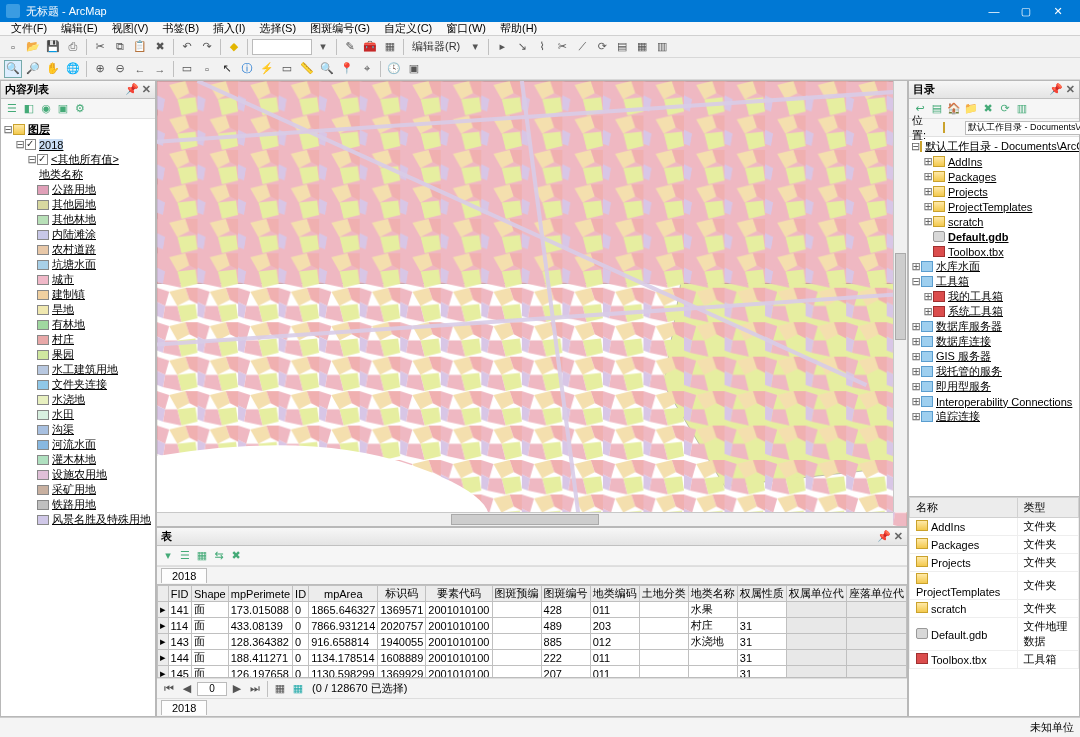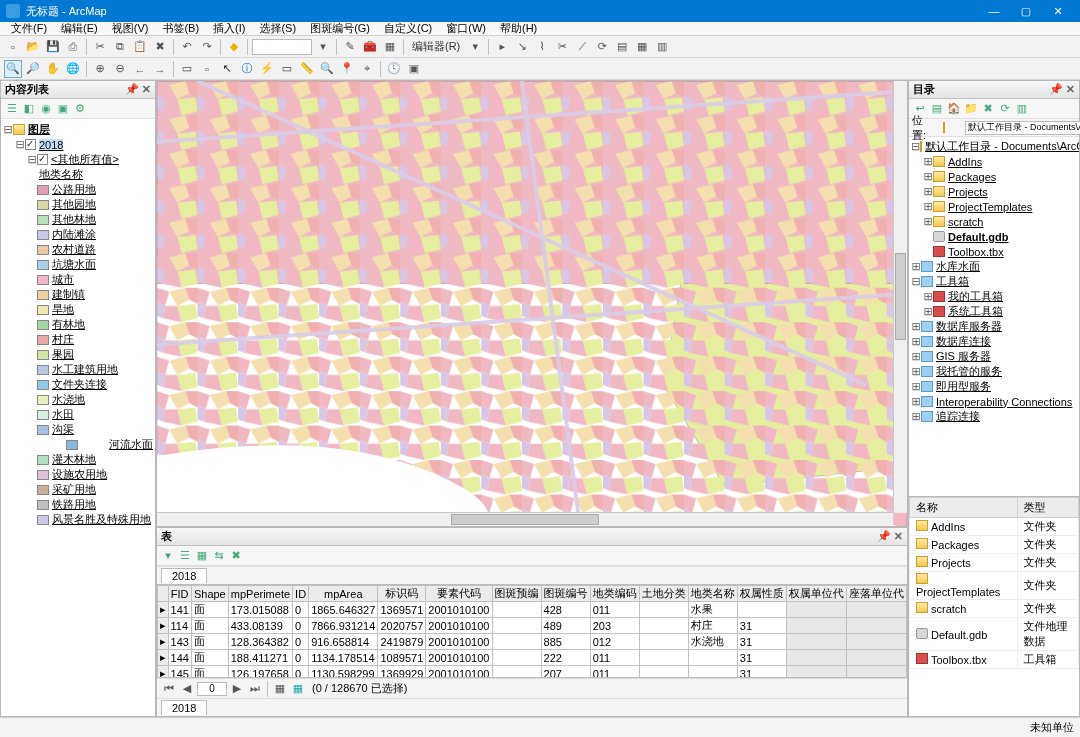--- a/index.html
+++ b/index.html
@@ -262,21 +262,21 @@
         <div class="tree-row" style="padding-left: 24px;">
           <span class="exp"></span>
           <span class="sw" style="background:#d8f0e0"></span>
           <span class="lbl">水田</span>
         </div>
         <div class="tree-row" style="padding-left: 24px;">
           <span class="exp"></span>
           <span class="sw" style="background:#a8c0e0"></span>
           <span class="lbl">沟渠</span>
         </div>
-        <div class="tree-row" style="padding-left: 24px; justify-content: space-between;">
+        <div class="tree-row" style="padding-left: 24px;">
           <span class="exp"></span>
           <span class="sw" style="background:#88b8e0"></span>
           <span class="lbl">河流水面</span>
         </div>
         <div class="tree-row" style="padding-left: 24px;">
           <span class="exp"></span>
           <span class="sw" style="background:#b0e0c0"></span>
           <span class="lbl">灌木林地</span>
         </div>
         <div class="tree-row" style="padding-left: 24px;">
@@ -426,41 +426,41 @@
               </tr>
             </tbody>
             <tbody>
               <tr>
                 <td class="rowhdr">▸</td>
                 <td class="">143</td>
                 <td class="">面</td>
                 <td class="">128.364382</td>
                 <td class="">0</td>
                 <td class="">916.658814</td>
-                <td class="">2419879</td>
+                <td class="">1940055</td>
                 <td class="">2001010100</td>
                 <td class=""></td>
                 <td class="">885</td>
                 <td class="">012</td>
                 <td class=""></td>
                 <td class="">水浇地</td>
                 <td class="">31</td>
                 <td class="blur"></td>
                 <td class="blur"></td>
               </tr>
             </tbody>
             <tbody>
               <tr>
                 <td class="rowhdr">▸</td>
                 <td class="">144</td>
                 <td class="">面</td>
                 <td class="">188.411271</td>
                 <td class="">0</td>
                 <td class="">1134.178514</td>
-                <td class="">1089571</td>
+                <td class="">1608889</td>
                 <td class="">2001010100</td>
                 <td class=""></td>
                 <td class="">222</td>
                 <td class="">011</td>
                 <td class=""></td>
                 <td class=""></td>
                 <td class="">31</td>
                 <td class="blur"></td>
                 <td class="blur"></td>
               </tr>

